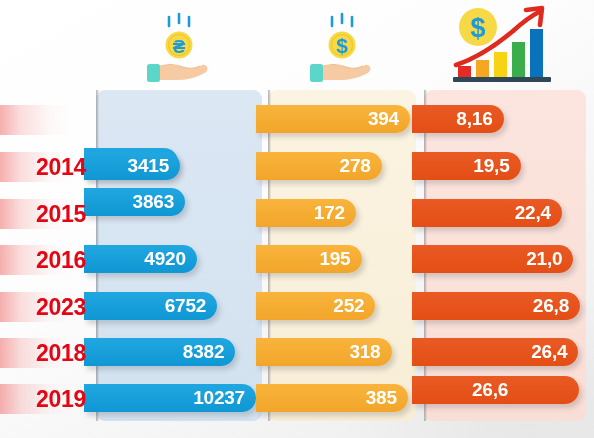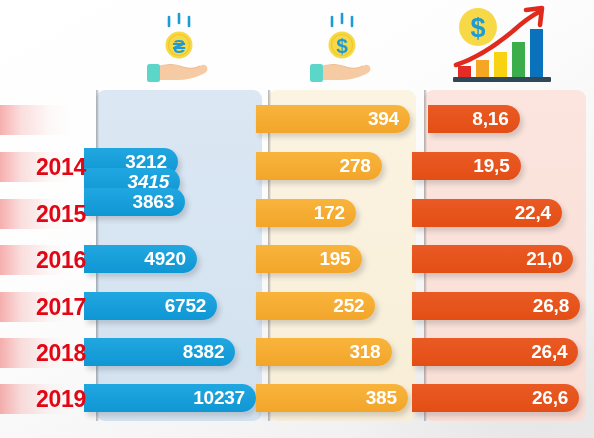--- a/index.html
+++ b/index.html
@@ -175,40 +175,40 @@
     <div class="year-row" style="top:199px">
       <span class="year-stripe"></span>
       <span class="year-label">2015</span>
     </div>
     <div class="year-row" style="top:245px">
       <span class="year-stripe"></span>
       <span class="year-label">2016</span>
     </div>
     <div class="year-row" style="top:292px">
       <span class="year-stripe"></span>
-      <span class="year-label">2017</span>
+      <span class="year-label">2023</span>
     </div>
     <div class="year-row" style="top:338px">
       <span class="year-stripe"></span>
       <span class="year-label">2018</span>
     </div>
     <div class="year-row" style="top:384px">
       <span class="year-stripe"></span>
       <span class="year-label">2019</span>
     </div>
   </div>
 
   <div class="panel" id="panel-1">
     <div class="panel-bg"></div>
     <div class="panel-edge"></div>
     <div class="bars">
       <div class="bar" style="top: 15px; width: 93.8px; margin-top: 43px;">
           <span>3212</span>
         </div>
-      <div class="bar" style="top: 78px; width: 96px; font-style: italic;">
+      <div class="bar" style="top: 62px; width: 96px;">
           <span>3415</span>
         </div>
       <div class="bar" style="top: 98px; width: 101px;">
           <span>3863</span>
         </div>
       <div class="bar" style="top: 155px; width: 112.8px;">
           <span>4920</span>
         </div>
       <div class="bar" style="top: 202px; width: 133.2px;">
           <span>6752</span>
@@ -247,37 +247,37 @@
       <div class="bar" style="top: 294px; width: 151.8px;">
           <span>385</span>
         </div>
     </div>
   </div>
 
   <div class="panel" id="panel-3">
     <div class="panel-bg"></div>
     <div class="panel-edge"></div>
     <div class="bars">
-      <div class="bar" style="top: 15px; width: 91.5px; margin-left: 16px;">
+      <div class="bar" style="top: 15px; width: 91.5px;">
           <span>8,16</span>
         </div>
       <div class="bar" style="top: 62px; width: 108.5px;">
           <span>19,5</span>
         </div>
       <div class="bar" style="top: 109px; width: 149.9px;">
           <span>22,4</span>
         </div>
       <div class="bar" style="top: 155px; width: 161.4px;">
           <span>21,0</span>
         </div>
       <div class="bar" style="top: 202px; width: 168px;">
           <span>26,8</span>
         </div>
       <div class="bar" style="top: 248px; width: 166.4px;">
           <span>26,4</span>
         </div>
-      <div class="bar" style="top: 294px; width: 167.2px;">
+      <div class="bar" style="top: 286px; width: 167.2px; justify-content: center;">
           <span>26,6</span>
         </div>
     </div>
   </div>
 
 </div>
 
 </body></html>

